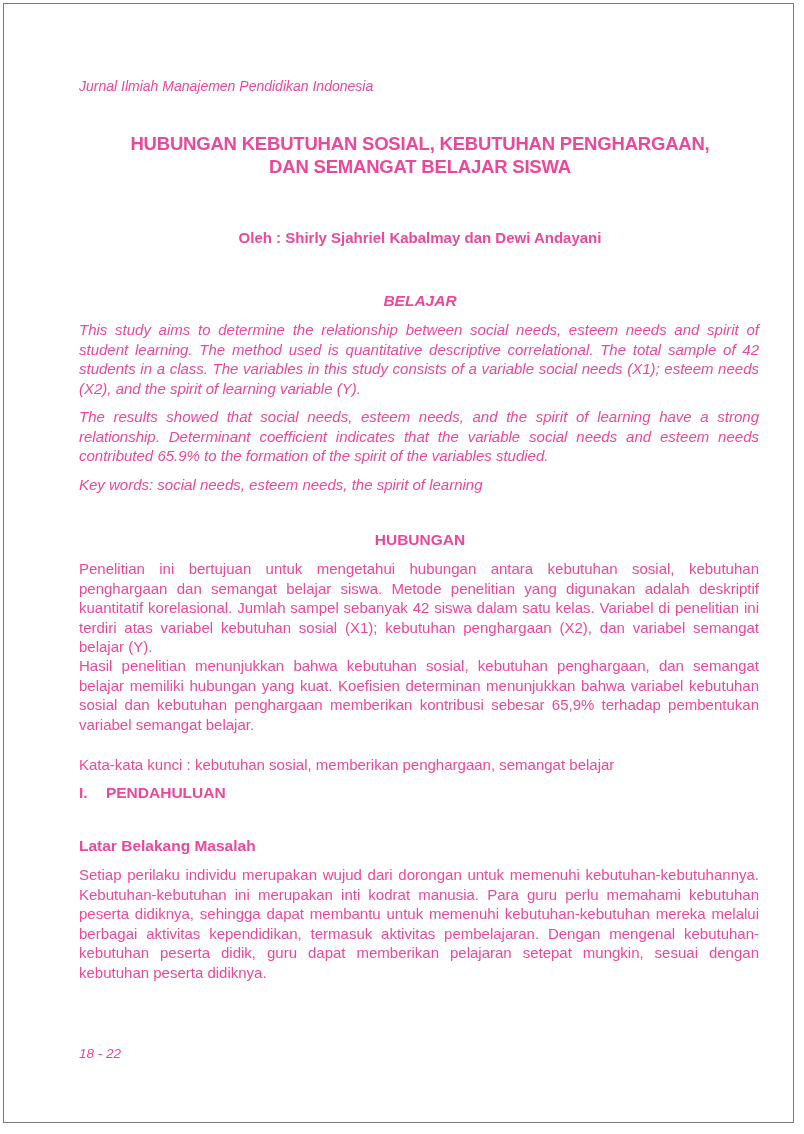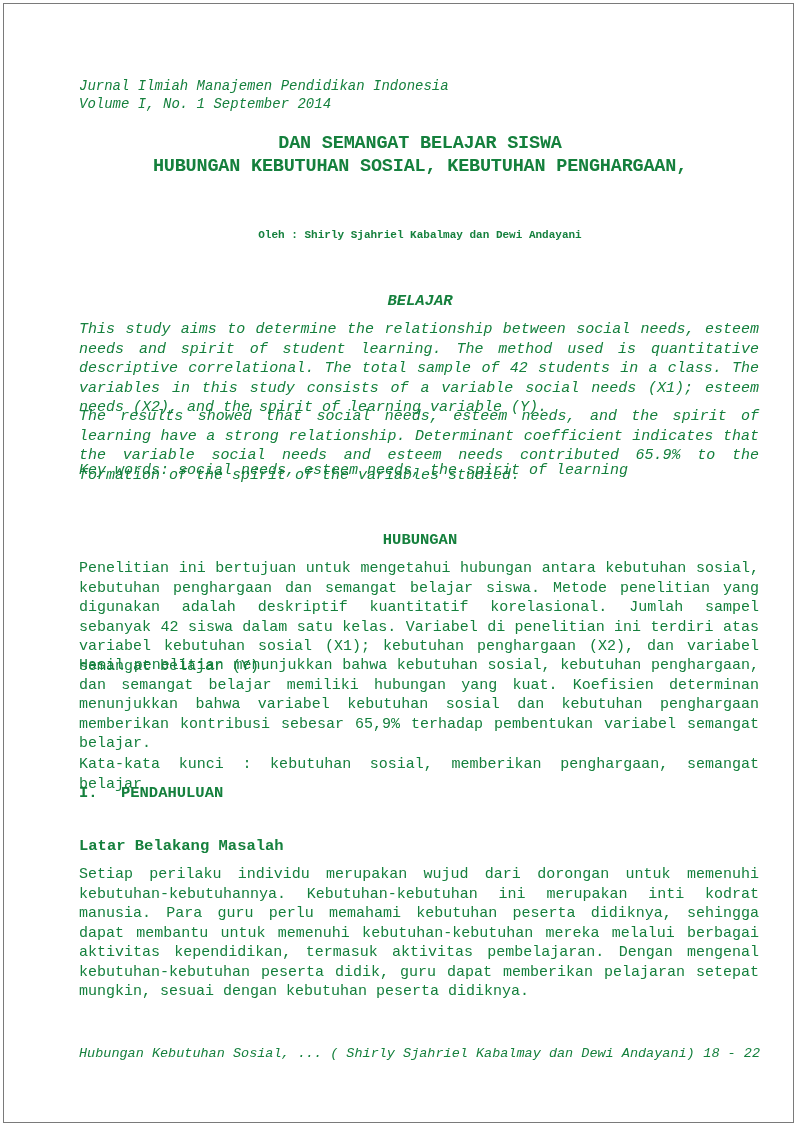--- a/index.html
+++ b/index.html
@@ -3,32 +3,32 @@
   <meta charset="utf-8">
   <style>
     html, body { margin: 0; padding: 0; background: #ffffff; }
     body { width: 804px; height: 1134px; position: relative; overflow: hidden; }
     .page {
       position: absolute; left: 3px; top: 3px; width: 791px; height: 1120px;
       border-left: 1px solid #7a7a7a; border-top: 1px solid #7a7a7a;
       border-right: 1px solid #7a7a7a; border-bottom: 1px solid #7a7a7a;
       box-sizing: border-box; background: #fff;
     }
-    .serif { font-family: Liberation Mono, monospace; color: #15803d; }
+    .serif { font-family: Liberation Sans, sans-serif; color: #ec4899; }
     .journal {
       position: absolute; left: 79px; top: 77px; font-size: 14px; line-height: 18px;
       font-style: italic;
     }
     .title {
       position: absolute; left: 80px; width: 680px; top: 132px; text-align: center;
       font-weight: bold; font-size: 18.5px; line-height: 23px; letter-spacing: -0.2px;
     }
     .authors {
       position: absolute; left: 80px; width: 680px; top: 229px; text-align: center;
-      font-weight: bold; font-size: 11px;
+      font-weight: bold; font-size: 15px;
     }
     .heading-center {
       position: absolute; left: 80px; width: 680px; text-align: center;
       font-weight: bold; font-size: 15.5px;
     }
     .block {
       position: absolute; left: 79px; width: 680px; font-size: 15px; line-height: 19.5px;
       text-align: justify; margin: 0;
     }
     .it { font-style: italic; }
@@ -39,43 +39,41 @@
     .sec { position: absolute; left: 79px; font-weight: bold; font-size: 15.5px; }
   </style>
 </head>
 <body>
 
 <div class="page">
 </div>
 
 <div class="journal serif">
   <div>Jurnal Ilmiah Manajemen Pendidikan Indonesia</div>
-  <div>Volume I, No. 1 September 2014</div>
 </div>
 
 <div class="title serif">
+  <div>HUBUNGAN KEBUTUHAN SOSIAL, KEBUTUHAN PENGHARGAAN,</div>
   <div>DAN SEMANGAT BELAJAR SISWA</div>
-  <div>HUBUNGAN KEBUTUHAN SOSIAL, KEBUTUHAN PENGHARGAAN,</div>
 </div>
 
 <div class="authors serif">Oleh : Shirly Sjahriel Kabalmay dan Dewi Andayani</div>
 
 <div class="heading-center serif it" style="top:292px;">BELAJAR</div>
 <p class="block serif it" style="top:320px;">This study aims to determine the relationship between social needs, esteem needs and spirit of student learning. The method used is quantitative descriptive correlational. The total sample of 42 students in a class. The variables in this study consists of a variable social needs (X1); esteem needs (X2), and the spirit of learning variable (Y).</p>
 <p class="block serif it" style="top:407px;">The results showed that social needs, esteem needs, and the spirit of learning have a strong relationship. Determinant coefficient indicates that the variable social needs and esteem needs contributed 65.9% to the formation of the spirit of the variables studied.</p>
-<p class="block serif it" style="top:461px;">Key words: social needs, esteem needs, the spirit of learning</p>
+<p class="block serif it" style="top:475px;">Key words: social needs, esteem needs, the spirit of learning</p>
 
 <div class="heading-center serif" style="top:531px;">HUBUNGAN</div>
 <p class="block serif" style="top:559px;">Penelitian ini bertujuan untuk mengetahui hubungan antara kebutuhan sosial, kebutuhan penghargaan dan semangat belajar siswa. Metode penelitian yang digunakan adalah deskriptif kuantitatif korelasional. Jumlah sampel sebanyak 42 siswa dalam satu kelas. Variabel di penelitian ini terdiri atas variabel kebutuhan sosial (X1); kebutuhan penghargaan (X2), dan variabel semangat belajar (Y).</p>
 <p class="block serif" style="top:656px;">Hasil penelitian menunjukkan bahwa kebutuhan sosial, kebutuhan penghargaan, dan semangat belajar memiliki hubungan yang kuat. Koefisien determinan menunjukkan bahwa variabel kebutuhan sosial dan kebutuhan penghargaan memberikan kontribusi sebesar 65,9% terhadap pembentukan variabel semangat belajar.</p>
 <p class="block serif" style="top:755px;">Kata-kata kunci : kebutuhan sosial, memberikan penghargaan, semangat belajar</p>
 
 <div class="sec serif" style="top:784px;">
   <span>I.</span>
   <span style="margin-left:14px;">PENDAHULUAN</span>
 </div>
 <div class="sec serif" style="top:837px;">Latar Belakang Masalah</div>
 <p class="block serif" style="top:865px;">Setiap perilaku individu merupakan wujud dari dorongan untuk memenuhi kebutuhan-kebutuhannya. Kebutuhan-kebutuhan ini merupakan inti kodrat manusia. Para guru perlu memahami kebutuhan peserta didiknya, sehingga dapat membantu untuk memenuhi kebutuhan-kebutuhan mereka melalui berbagai aktivitas kependidikan, termasuk aktivitas pembelajaran. Dengan mengenal kebutuhan-kebutuhan peserta didik, guru dapat memberikan pelajaran setepat mungkin, sesuai dengan kebutuhan peserta didiknya.</p>
 
 <div class="footer serif">
-  <span>Hubungan Kebutuhan Sosial, ... ( Shirly Sjahriel Kabalmay dan Dewi Andayani)</span>
   <span>18 - 22</span>
 </div>
 
 </body></html>

